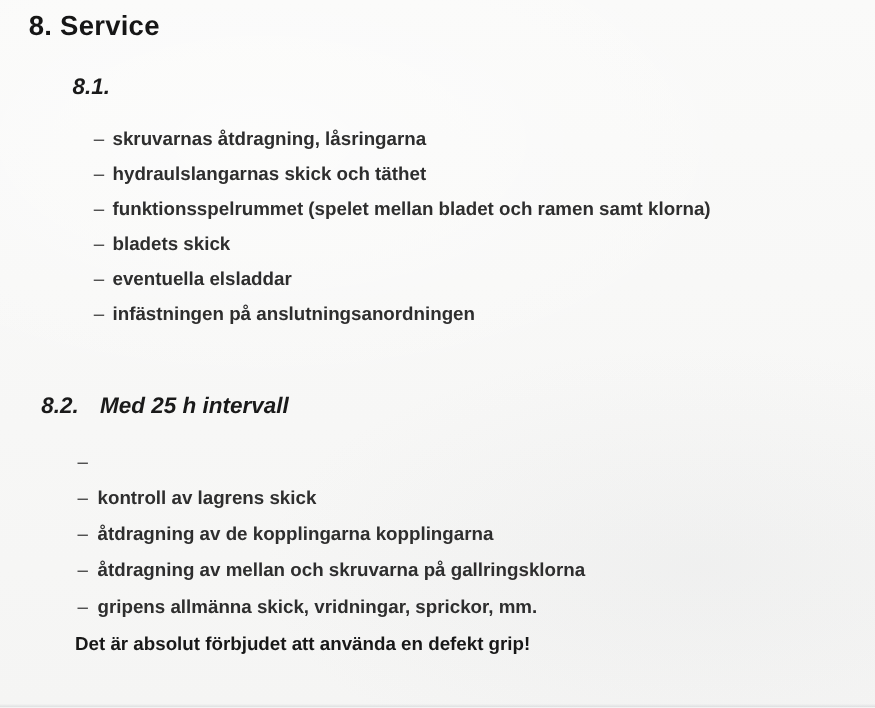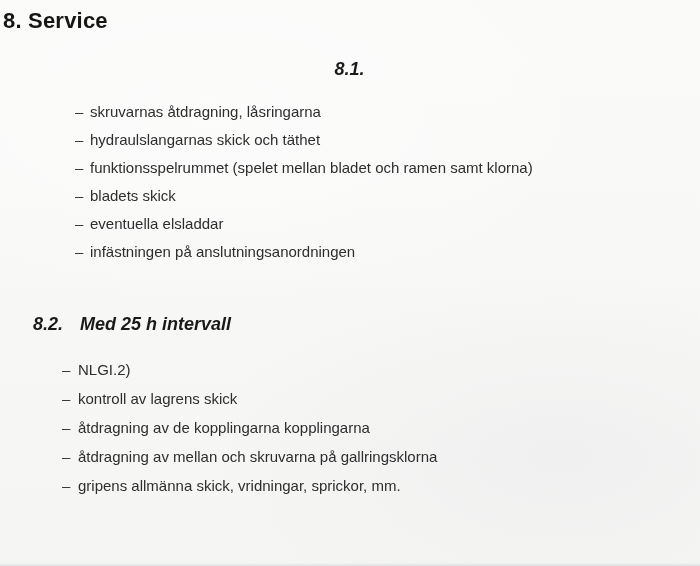--- a/index.html
+++ b/index.html
@@ -15,36 +15,36 @@
   .page {
     position: relative;
     width: 700px;
     height: 566px;
     padding-top: 8px;
     background:
       radial-gradient(ellipse 600px 300px at 30% 20%, rgba(255,255,255,0.5), rgba(255,255,255,0) 70%),
       radial-gradient(ellipse 500px 250px at 80% 80%, rgba(210,212,214,0.18), rgba(255,255,255,0) 70%);
   }
   .doc-title {
-    margin: 0 0 0 3px;
+    margin: 0 0 0 23px;
     font-size: 22px;
     font-weight: bold;
     color: #161616;
     letter-spacing: 0.2px;
     line-height: 26px;
   }
   .section-heading {
     display: flex;
     font-size: 18px;
     font-weight: bold;
     font-style: italic;
     color: #1a1a1a;
     line-height: 22px;
   }
-  .section-heading.sec1 { margin: 24px 0 0 34px; justify-content: center; }
+  .section-heading.sec1 { margin: 24px 0 0 58px; }
   .section-heading.sec1 .sec-num { width: 65px; }
   .section-heading.sec2 { margin: 52px 0 16px 33px; }
   .section-heading.sec2 .sec-num { width: 47px; }
   .checklist { margin: 0; }
   .checklist.list1 { margin-top: 23px; padding-left: 75px; }
   .checklist.list2 { margin-top: 26px; padding-left: 62px; }
   .li {
     display: flex;
     align-items: flex-start;
     font-size: 15px;
@@ -53,21 +53,21 @@
   }
   .list1 .li { margin-bottom: 10px; }
   .list2 .li { margin-bottom: 11px; }
   .dash {
     flex: 0 0 auto;
     color: #3a3a3a;
   }
   .list1 .dash { width: 15px; }
   .list2 .dash { width: 16px; }
   .li-text { flex: 1 1 auto; }
-  .li-line { display: block; white-space: nowrap; }
+  .li-line { display: block; white-space: nowrap; font-weight: bold; }
   .list2 .li-line + .li-line { margin-top: 11px; }
   .warning {
     margin: 12px 0 0 60px;
     font-size: 15px;
     font-weight: bold;
     color: #181818;
     line-height: 18px;
     white-space: nowrap;
   }
   .bottom-edge {
@@ -129,21 +129,20 @@
 
   <div class="section-heading sec2">
     <span class="sec-num">8.2.</span>
     <span class="sec-title">Med 25 h intervall</span>
   </div>
 
   <div class="checklist list2">
     <div class="li">
       <span class="dash">–</span>
       <span class="li-text">
-        <span class="li-line">NLGI.2)</span>
       </span>
     </div>
     <div class="li">
       <span class="dash">–</span>
       <span class="li-text">
           <span class="li-line">kontroll av lagrens skick</span>
         </span>
     </div>
     <div class="li">
       <span class="dash">–</span>
@@ -158,15 +157,16 @@
         </span>
     </div>
     <div class="li">
       <span class="dash">–</span>
       <span class="li-text">
           <span class="li-line">gripens allmänna skick, vridningar, sprickor, mm.</span>
         </span>
     </div>
   </div>
 
+  <div class="warning">Det är absolut förbjudet att använda en defekt grip!</div>
 
   <div class="bottom-edge"></div>
 </div>
 
 </body></html>

